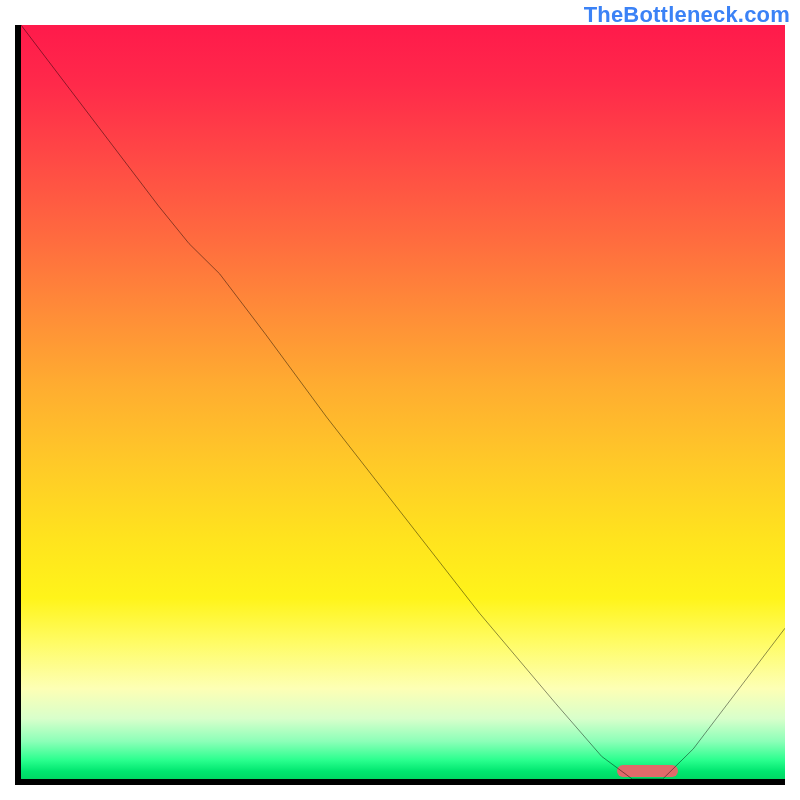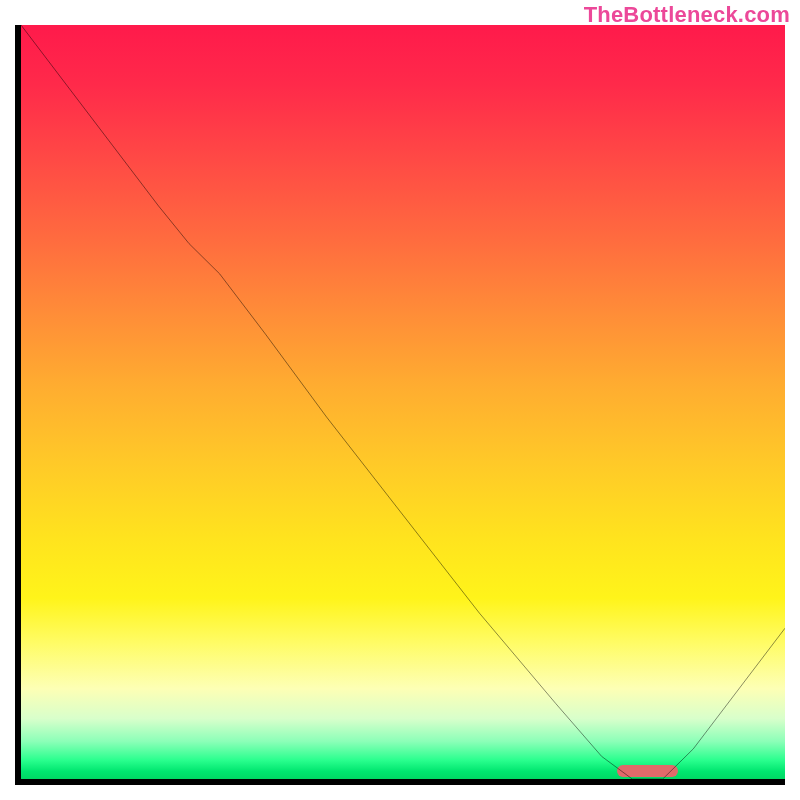--- a/index.html
+++ b/index.html
@@ -14,21 +14,21 @@
     position: relative;
     width: 800px;
     height: 800px;
   }
   .watermark {
     position: absolute;
     top: 2px;
     right: 10px;
     font-size: 22px;
     font-weight: 600;
-    color: #ec4899;
+    color: #3b82f6;
     letter-spacing: 0.2px;
     z-index: 50;
   }
   .plot-frame {
     position: absolute;
     left: 15px;
     top: 25px;
     width: 770px;
     height: 760px;
     border-left: 6px solid #000;

